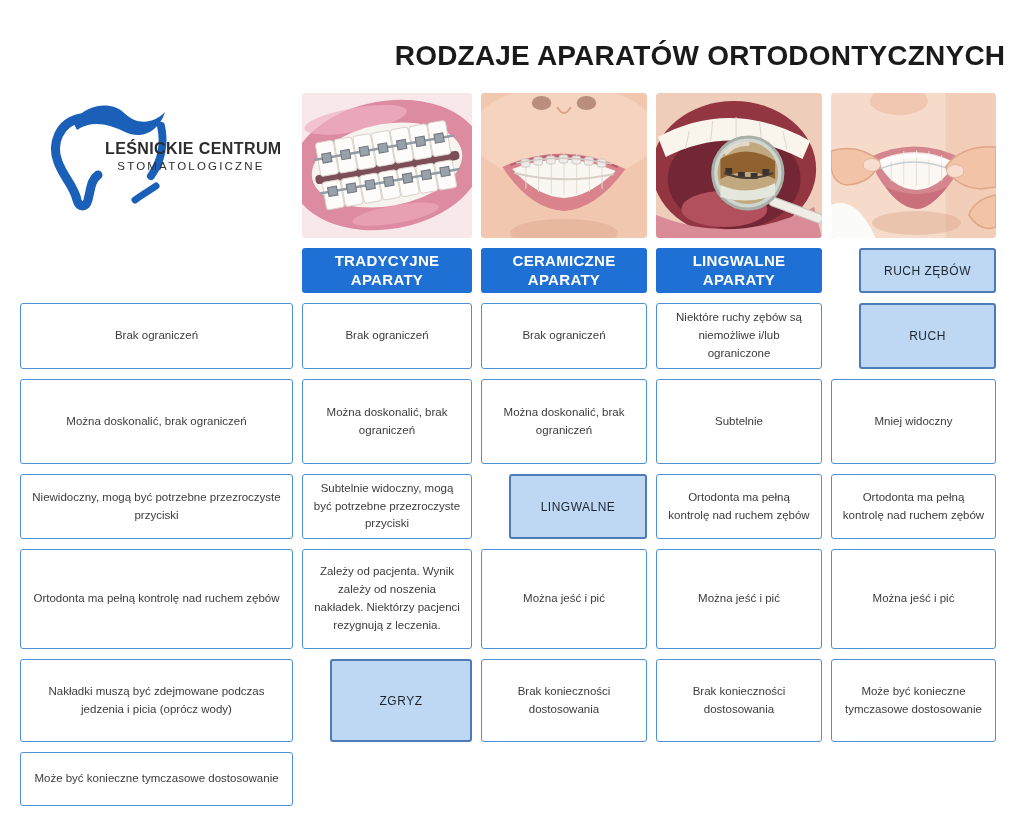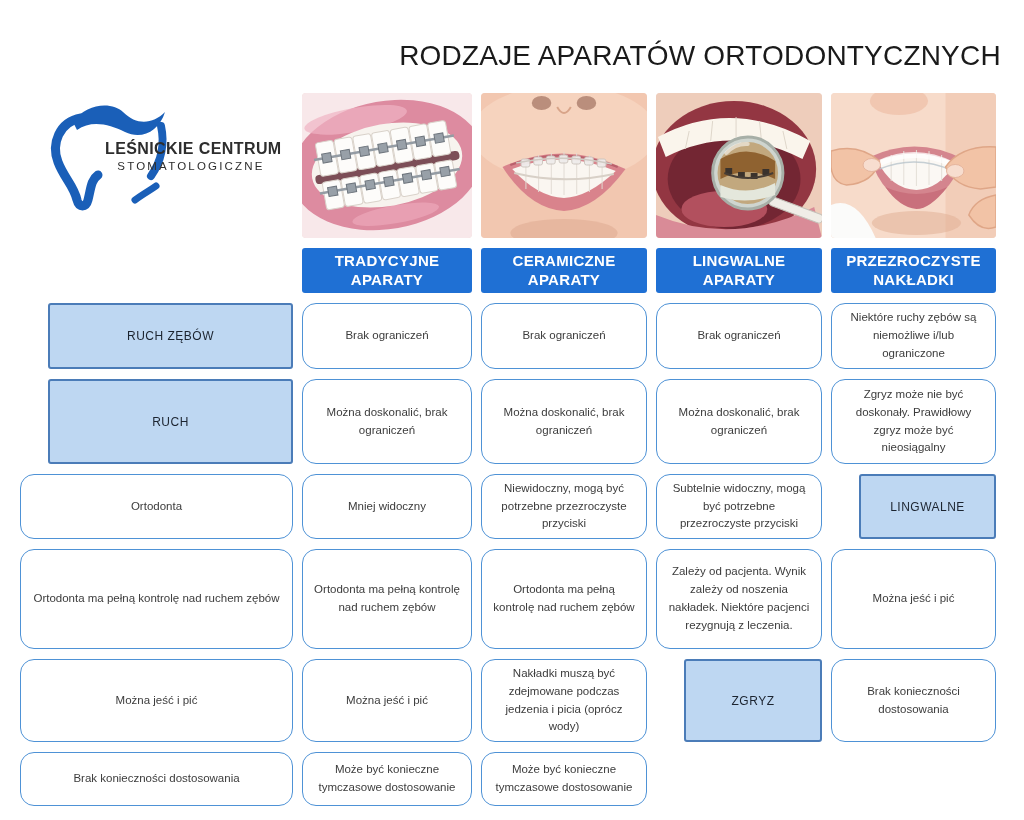--- a/index.html
+++ b/index.html
@@ -13,21 +13,21 @@
   *{box-sizing:border-box;margin:0;padding:0;}
   html,body{width:1024px;height:820px;}
   body{
     background:#ffffff;
     font-family:"Liberation Sans","DejaVu Sans",sans-serif;
     position:relative;
     overflow:hidden;
   }
   .title{
     position:absolute;left:390px;top:40px;width:620px;
-    text-align:center;font-size:28px;font-weight:normal;
+    text-align:center;font-size:28px;font-weight:bold;
     color:var(--title-color);letter-spacing:0.2px;white-space:nowrap;
   }
   .logo{position:absolute;left:43px;top:96px;width:232px;height:120px;}
   .logo svg{position:absolute;left:0;top:0;}
   .logo-text{position:absolute;left:62px;top:44px;width:172px;text-align:center;}
   .logo-line1{font-size:16px;font-weight:bold;color:#2d2d2d;letter-spacing:0.4px;white-space:nowrap;}
   .logo-line2{font-size:11.5px;font-weight:normal;color:#2d2d2d;letter-spacing:2.2px;margin-top:2px;white-space:nowrap;}
   .grid{
     position:absolute;left:20px;top:93px;
     display:grid;
@@ -42,21 +42,21 @@
     display:flex;align-items:center;justify-content:center;
     text-align:center;font-weight:bold;font-size:15px;line-height:1.22;
     padding:16px 16px;letter-spacing:0.3px;
   }
   .rowlabel{
     background:var(--label-fill);border:2px solid var(--label-border);border-radius:3px;
     display:flex;align-items:center;justify-content:center;
     font-size:12px;color:#1c2430;letter-spacing:0.5px;margin-left:28px;
   }
   .cell{
-    background:#fff;border:1.5px solid var(--cell-border);border-radius:14px;
+    background:#fff;border:1.5px solid var(--cell-border);border-radius:3px;
     display:flex;align-items:center;justify-content:center;
     text-align:center;font-size:11.5px;color:#3c3c3c;line-height:1.55;
     padding:8px 10px;
   }
   .spacer{background:transparent;}
 </style>
 </head>
 <body>
 
 <h1 class="title">RODZAJE APARATÓW ORTODONTYCZNYCH</h1>
@@ -218,44 +218,42 @@
       </g>
       <ellipse cx="42" cy="72" rx="9" ry="6.5" fill="#f7ddcf" stroke="#e5b49c" stroke-width="1"></ellipse>
       <ellipse cx="128" cy="78" rx="9" ry="6.5" fill="#f7ddcf" stroke="#e5b49c" stroke-width="1"></ellipse>
     </svg>
   </div>
 
   <div class="spacer"></div>
   <div class="colhead">TRADYCYJNE APARATY</div>
   <div class="colhead">CERAMICZNE APARATY</div>
   <div class="colhead">LINGWALNE APARATY</div>
-  <div class="colhead">PRZEZROCZYSTE NAKŁADKI</div>
 
   <div class="rowlabel">RUCH ZĘBÓW</div>
   <div class="cell">Brak ograniczeń</div>
   <div class="cell">Brak ograniczeń</div>
   <div class="cell">Brak ograniczeń</div>
   <div class="cell">Niektóre ruchy zębów są niemożliwe i/lub ograniczone</div>
 
   <div class="rowlabel">RUCH</div>
   <div class="cell">Można doskonalić, brak ograniczeń</div>
   <div class="cell">Można doskonalić, brak ograniczeń</div>
   <div class="cell">Można doskonalić, brak ograniczeń</div>
-  <div class="cell">Zgryz może nie być doskonały. Prawidłowy zgryz może być nieosiągalny</div>
-
-  <div class="cell">Ortodonta</div>
+
+  <div class="cell">Subtelnie</div>
   <div class="cell">Mniej widoczny</div>
   <div class="cell">Niewidoczny, mogą być potrzebne przezroczyste przyciski</div>
   <div class="cell">Subtelnie widoczny, mogą być potrzebne przezroczyste przyciski</div>
 
   <div class="rowlabel">LINGWALNE</div>
   <div class="cell">Ortodonta ma pełną kontrolę nad ruchem zębów</div>
   <div class="cell">Ortodonta ma pełną kontrolę nad ruchem zębów</div>
   <div class="cell">Ortodonta ma pełną kontrolę nad ruchem zębów</div>
-  <div class="cell">Zależy od pacjenta. Wynik zależy od noszenia nakładek. Niektóre pacjenci rezygnują z leczenia.</div>
+  <div class="cell">Zależy od pacjenta. Wynik zależy od noszenia nakładek. Niektórzy pacjenci rezygnują z leczenia.</div>
 
   <div class="cell">Można jeść i pić</div>
   <div class="cell">Można jeść i pić</div>
   <div class="cell">Można jeść i pić</div>
   <div class="cell">Nakładki muszą być zdejmowane podczas jedzenia i picia (oprócz wody)</div>
 
   <div class="rowlabel">ZGRYZ</div>
   <div class="cell">Brak konieczności dostosowania</div>
   <div class="cell">Brak konieczności dostosowania</div>
   <div class="cell">Może być konieczne tymczasowe dostosowanie</div>

